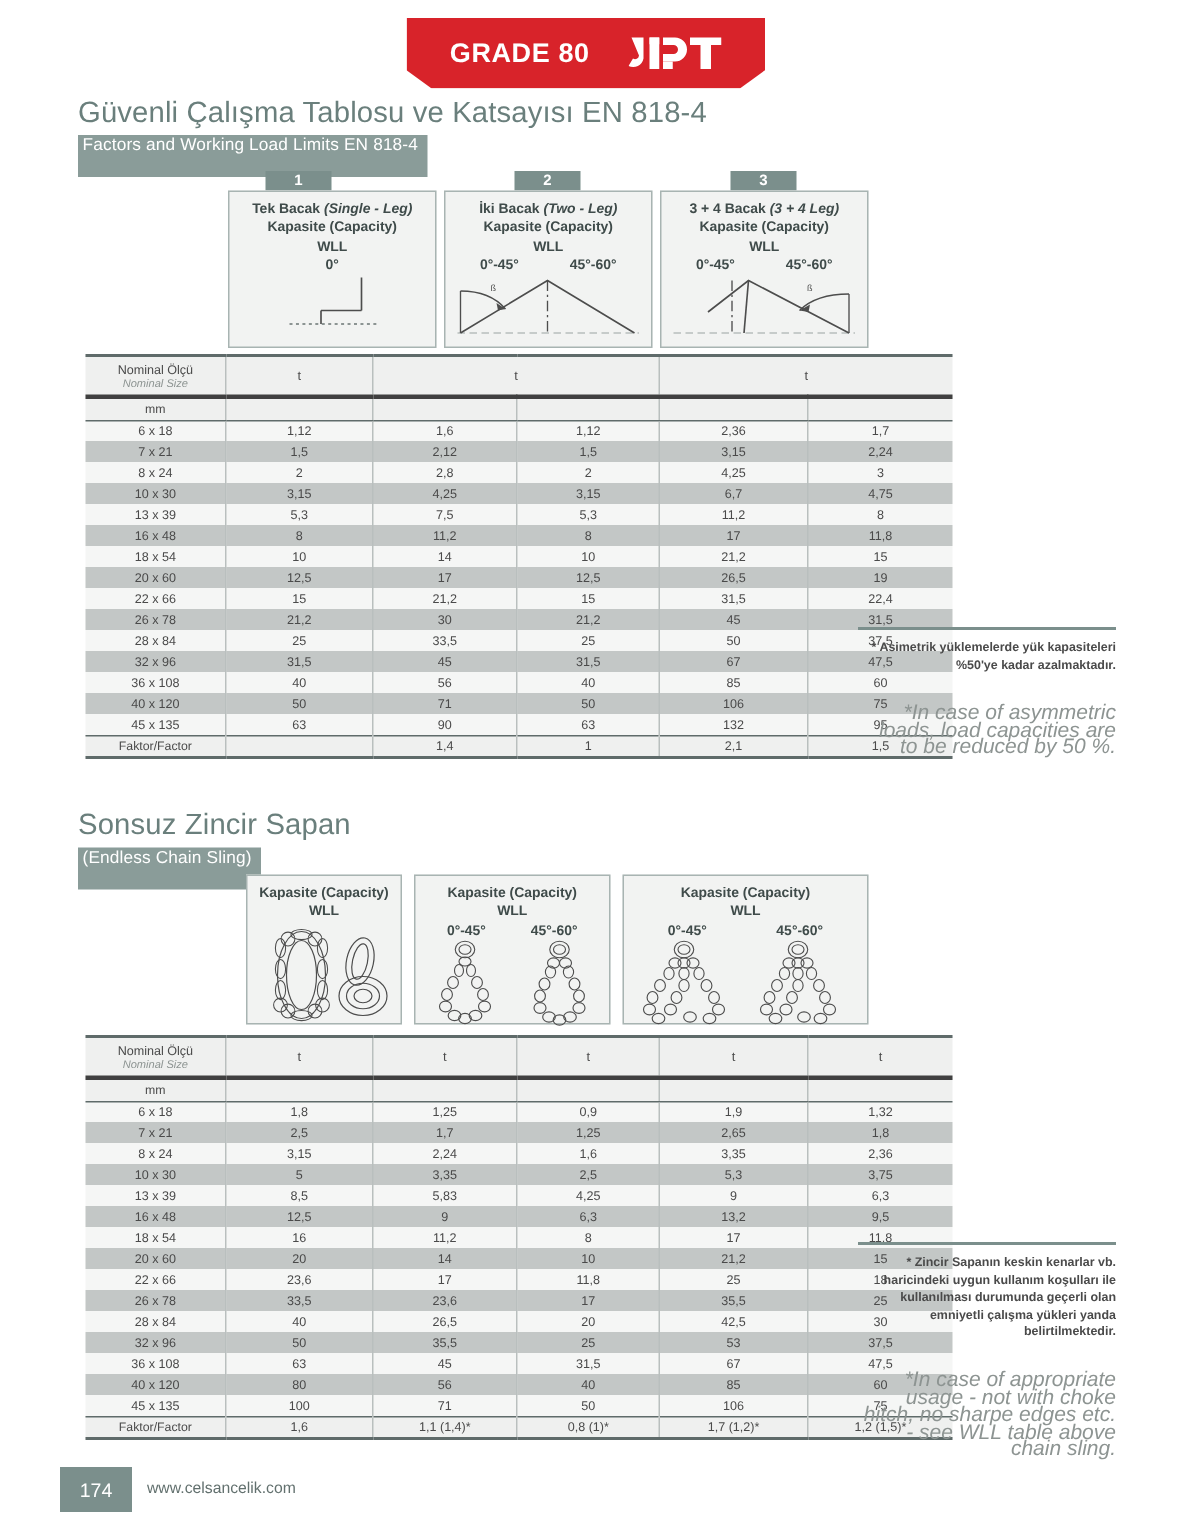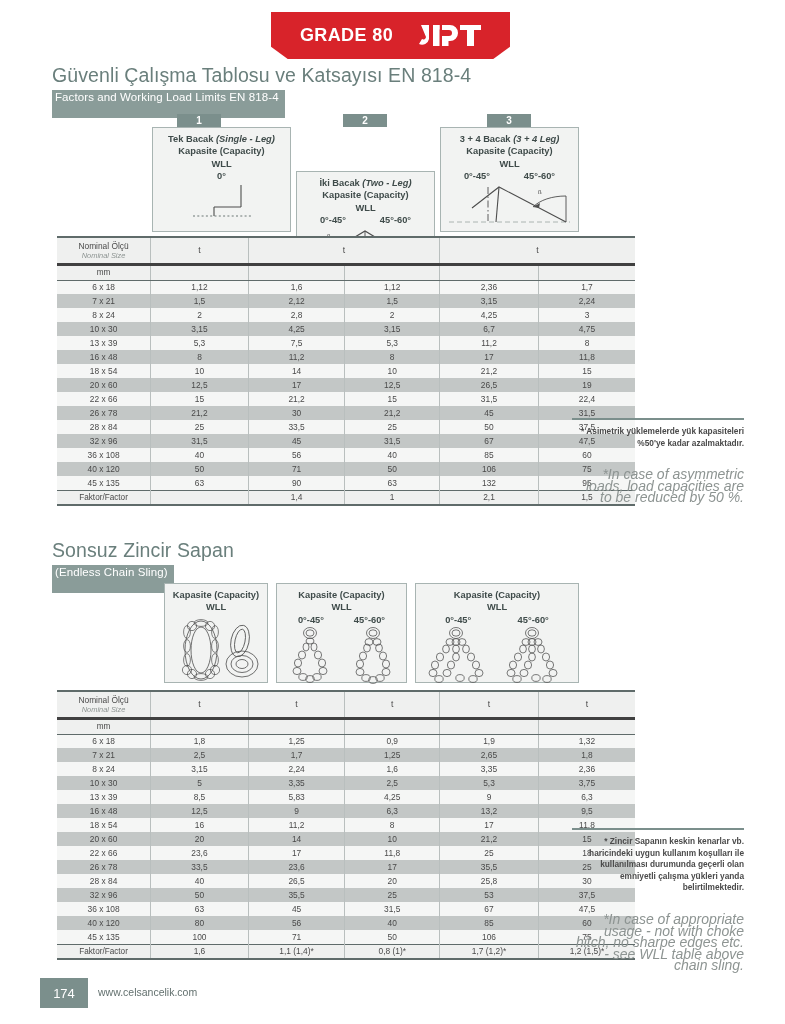--- a/index.html
+++ b/index.html
@@ -149,21 +149,21 @@
       <span>0°</span>
     </div>
     <svg width="139" height="40" viewBox="0 0 139 40" style="display:block;">
       <line x1="40" y1="33" x2="100" y2="33" stroke="#6b7674" stroke-width="1" stroke-dasharray="2,2.3"></line>
       <line x1="88" y1="2" x2="88" y2="24" stroke="#4d4d4d" stroke-width="1.1"></line>
       <path d="M61,24 L61,33 M61,24 L88,24" fill="none" stroke="#4d4d4d" stroke-width="1.1"></path>
     </svg>
   </div>
 
   <div class="num-tab" style="left:343px; top:114px;">2</div>
-  <div class="dbox" style="left:296px; top:127px; width:139px; height:105px;margin-top:44px;">
+  <div class="dbox" style="left:296px; top:127px; width:139px; height:105px;">
     <div class="dbox-title">
       <span>İki Bacak </span><span class="it">(Two - Leg)</span>
     </div>
     <div class="dbox-title">Kapasite (Capacity)</div>
     <div class="dbox-title">WLL</div>
     <div class="dbox-angles">
       <span>0°-45°</span>
       <span>45°-60°</span>
     </div>
     <svg width="137" height="42" viewBox="0 0 137 42" style="display:block;">
@@ -611,21 +611,21 @@
           <td>23,6</td>
           <td>17</td>
           <td>35,5</td>
           <td class="last-col">25</td>
         </tr>
         <tr class="odd">
           <td class="first-col">28 x 84</td>
           <td>40</td>
           <td>26,5</td>
           <td>20</td>
-          <td>25,8</td>
+          <td>42,5</td>
           <td class="last-col">30</td>
         </tr>
         <tr class="even">
           <td class="first-col">32 x 96</td>
           <td>50</td>
           <td>35,5</td>
           <td>25</td>
           <td>53</td>
           <td class="last-col">37,5</td>
         </tr>

